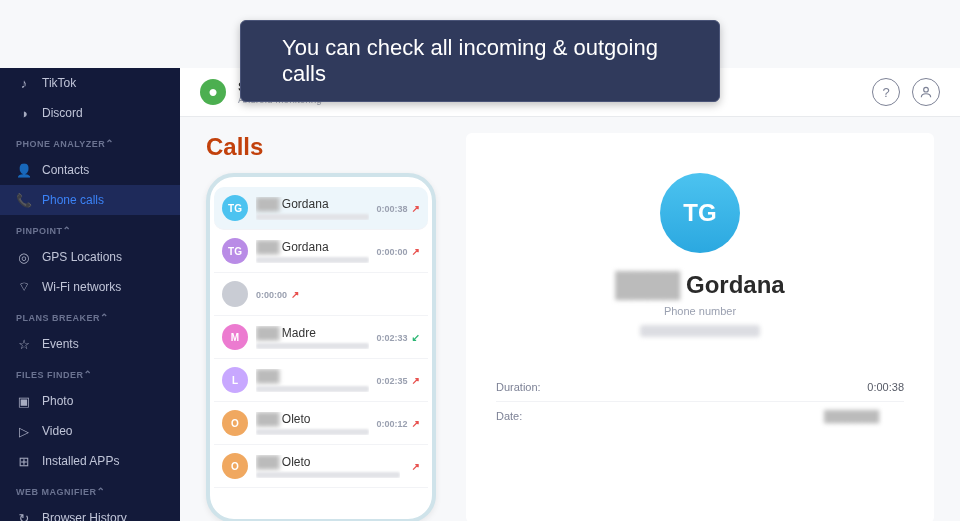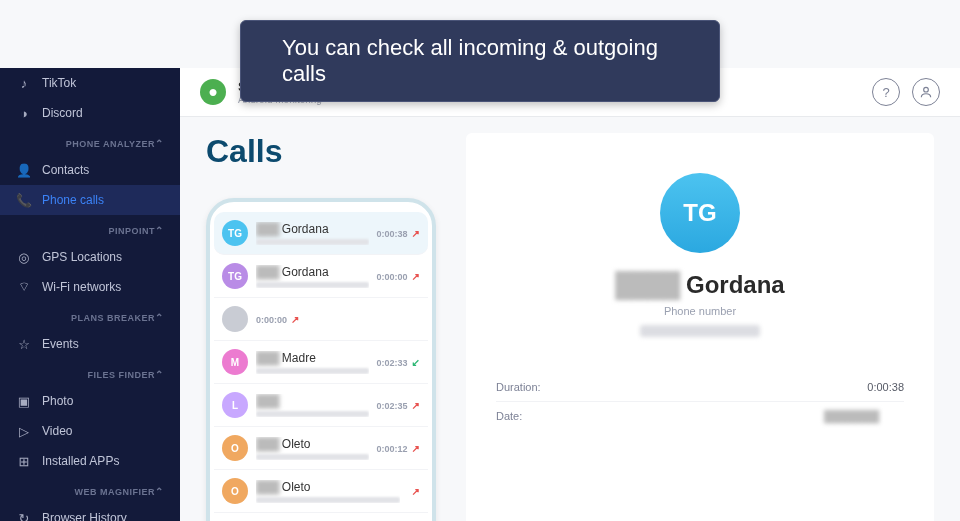--- a/index.html
+++ b/index.html
@@ -7,36 +7,36 @@
 
 .banner { position: absolute; top: 20px; left: 50%; transform: translateX(-50%); background: #303a5c; color: #fff; padding: 14px 41px; font-size: 22px; border-radius: 6px; z-index: 100; box-shadow: 0 3px 8px rgba(0,0,0,.25); border: 1px solid #4a5478; }
 
 .app { display: flex; height: 100%; padding-top: 68px; }
 
 
 .sidebar { width: 180px; background: #131a3a; color: #9aa0b8; font-size: 11px; overflow: hidden; }
 .side-item { display: flex; align-items: center; gap: 10px; padding: 7px 16px; color: #c0c5d8; cursor: pointer; font-size: 12px; }
 .side-item.active { background: #1e2a5a; color: #3b82f6; }
 .side-item .ico { width: 16px; height: 16px; display: flex; align-items: center; justify-content: center; font-size: 13px; opacity: .85; }
-.side-header { display: flex; justify-content: flex-end; align-items: center; padding: 10px 16px 6px; color: #6b7391; font-size: 9px; letter-spacing: .5px; font-weight: 600; }
+.side-header { display: flex; justify-content: flex-start; align-items: center; padding: 10px 16px 6px; color: #6b7391; font-size: 9px; letter-spacing: .5px; font-weight: 600; }
 .chev { font-size: 10px; }
 
 
 .main { flex: 1; display: flex; flex-direction: column; background: #f7f8fa; }
 .topbar { background: #fff; border-bottom: 1px solid #e8eaed; display: flex; align-items: center; padding: 10px 20px; gap: 12px; }
 .dev-ico { width: 26px; height: 26px; border-radius: 50%; background: #4caf50; color: #fff; font-size: 16px; display: flex; align-items: center; justify-content: center; }
 .dev-name { font-size: 13px; font-weight: 600; color: #2a2a2a; }
 .dev-sub { font-size: 10px; color: #a2a7b5; }
 .dev-caret { color: #8d92a3; margin-left: 6px; font-size: 12px; }
 .spacer { flex: 1; }
 .add-btn { background: #ff5a49; color: #fff; border: none; padding: 8px 14px; border-radius: 4px; font-size: 10px; font-weight: 700; letter-spacing: .3px; cursor: pointer; }
 .round-ico { width: 28px; height: 28px; border: 1.5px solid #7d8296; border-radius: 50%; display: flex; align-items: center; justify-content: center; color: #7d8296; font-size: 13px; cursor: pointer; }
 
 .content { flex: 1; padding: 16px 26px; display: flex; gap: 30px; }
-h1.title { font-size: 32px; font-weight: 700; color: #0c4a6e; margin-bottom: 28px; }
+h1.title { font-size: 24px; font-weight: 700; color: #c2410c; margin-bottom: 12px; }
 
 .left { width: 230px; }
 .phone-frame { border: 4px solid #cfe3ea; border-radius: 28px; background: #fff; padding: 10px 4px 0; height: 350px; overflow: hidden; box-shadow: 0 2px 6px rgba(0,0,0,.08); }
 .call-row { display: flex; align-items: center; gap: 8px; padding: 8px 8px; border-bottom: 1px solid #f2f3f6; font-size: 11px; }
 .call-row.sel { background: #edf6fb; border-radius: 10px; }
 .ava { width: 26px; height: 26px; border-radius: 50%; color: #fff; font-size: 10px; font-weight: 600; display: flex; align-items: center; justify-content: center; }
 .call-mid { flex: 1; overflow: hidden; }
 .call-name { color: #333; font-weight: 500; font-size: 12px; }
 .blur-sm { display: inline-block; filter: blur(2px); color: #bbb; letter-spacing: -1px; }
 .blur-line { height: 6px; background: #e2e3e7; margin-top: 3px; border-radius: 2px; filter: blur(1px); }

